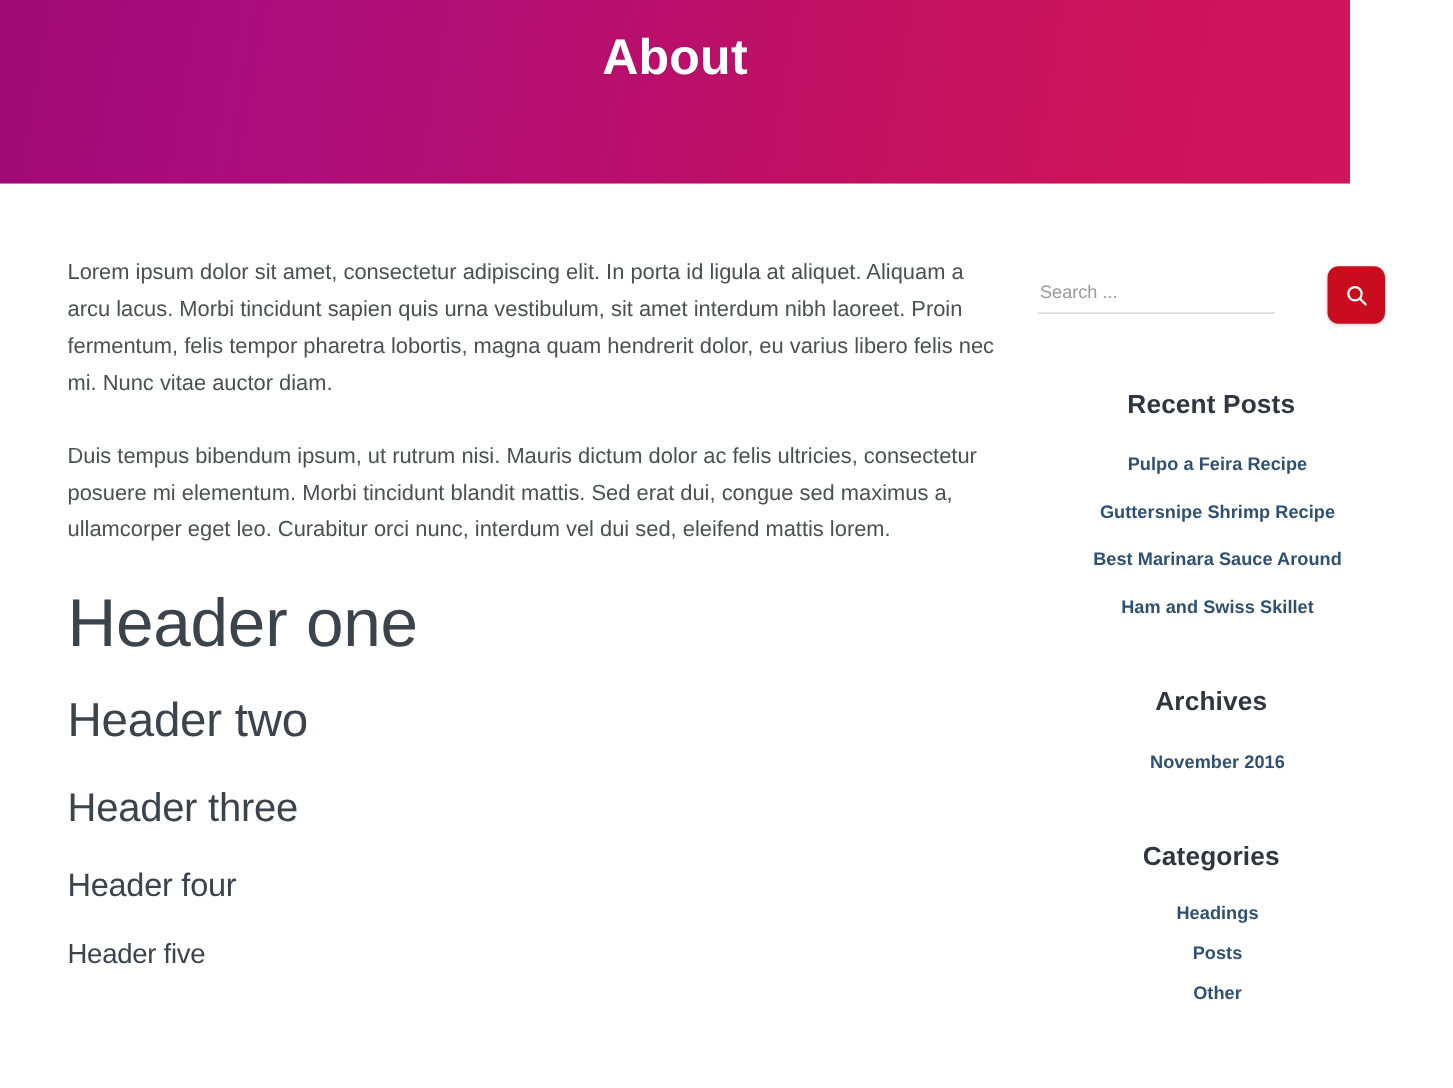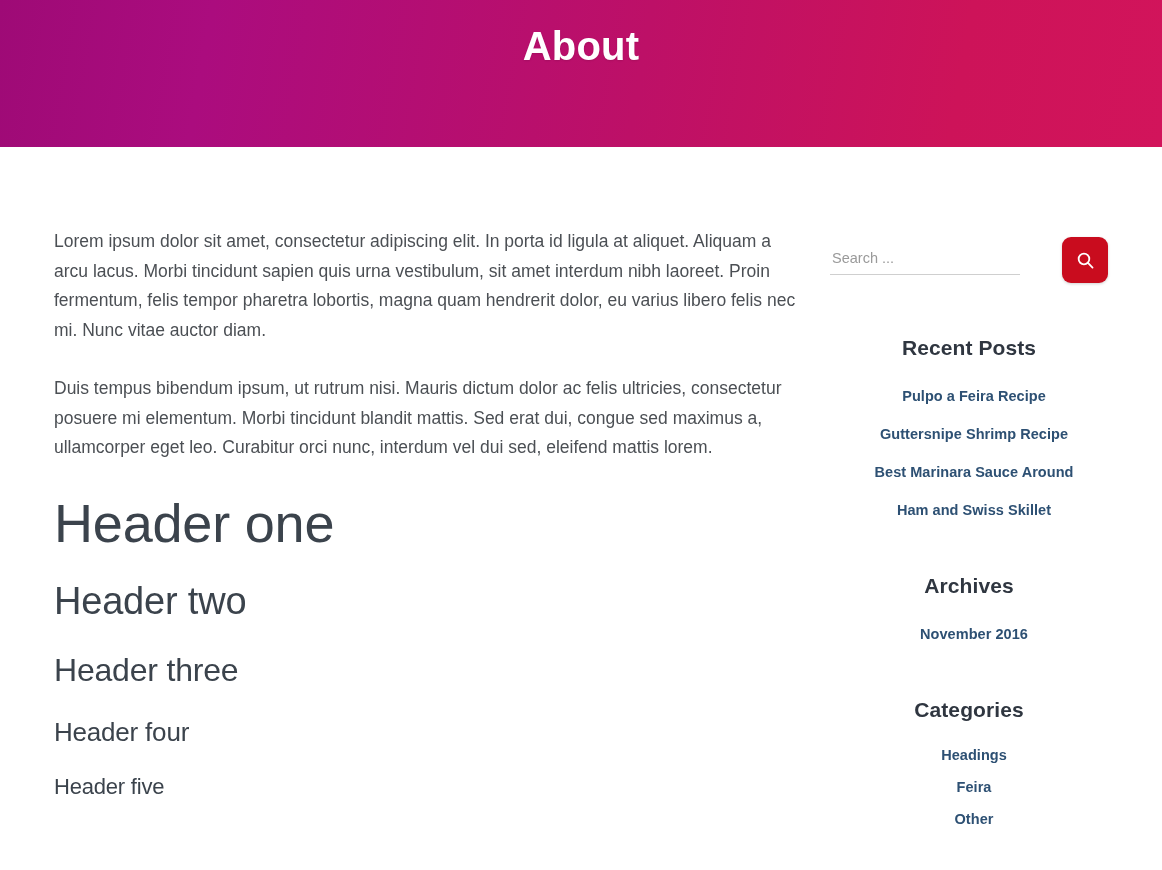--- a/index.html
+++ b/index.html
@@ -11,21 +11,21 @@
     height: 870px;
     overflow: hidden;
     background: #ffffff;
     font-family: "Liberation Sans", sans-serif;
     -webkit-font-smoothing: antialiased;
   }
 
   
   .page-banner {
     position: relative;
-    width: 1162px;
+    width: 1080px;
     height: 147px;
     background: linear-gradient(100deg, #9e0a76 0%, #ab0c7e 18%, #bd1067 55%, #cd1359 82%, #d2145b 100%);
     display: flex;
     align-items: flex-start;
     justify-content: center;
     overflow: hidden;
   }
   .page-banner-title {
     margin: 0;
     padding-top: 22px;
@@ -41,21 +41,21 @@
   
   .page-wrap {
     width: 1162px;
     height: 723px;
     position: relative;
     background: #ffffff;
   }
   .content-row {
     display: flex;
     align-items: flex-start;
-    padding-top: 80px;
+    padding-top: 56px;
   }
   .main-col {
     width: 800px;
     padding-left: 54px;
     padding-right: 0;
   }
   .side-col {
     width: 308px;
     padding-left: 30px;
     padding-top: 0;
@@ -224,21 +224,21 @@
         </ul>
       </section>
 
       <section class="widget">
         <h2 class="widget-title">Categories</h2>
         <ul class="widget-list tight">
           <li>
             <a class="widget-link" href="#">Headings</a>
           </li>
           <li>
-            <a class="widget-link" href="#">Feira</a>
+            <a class="widget-link" href="#">Posts</a>
           </li>
           <li>
             <a class="widget-link" href="#">Other</a>
           </li>
         </ul>
       </section>
 
     </aside>
 
   </div>

